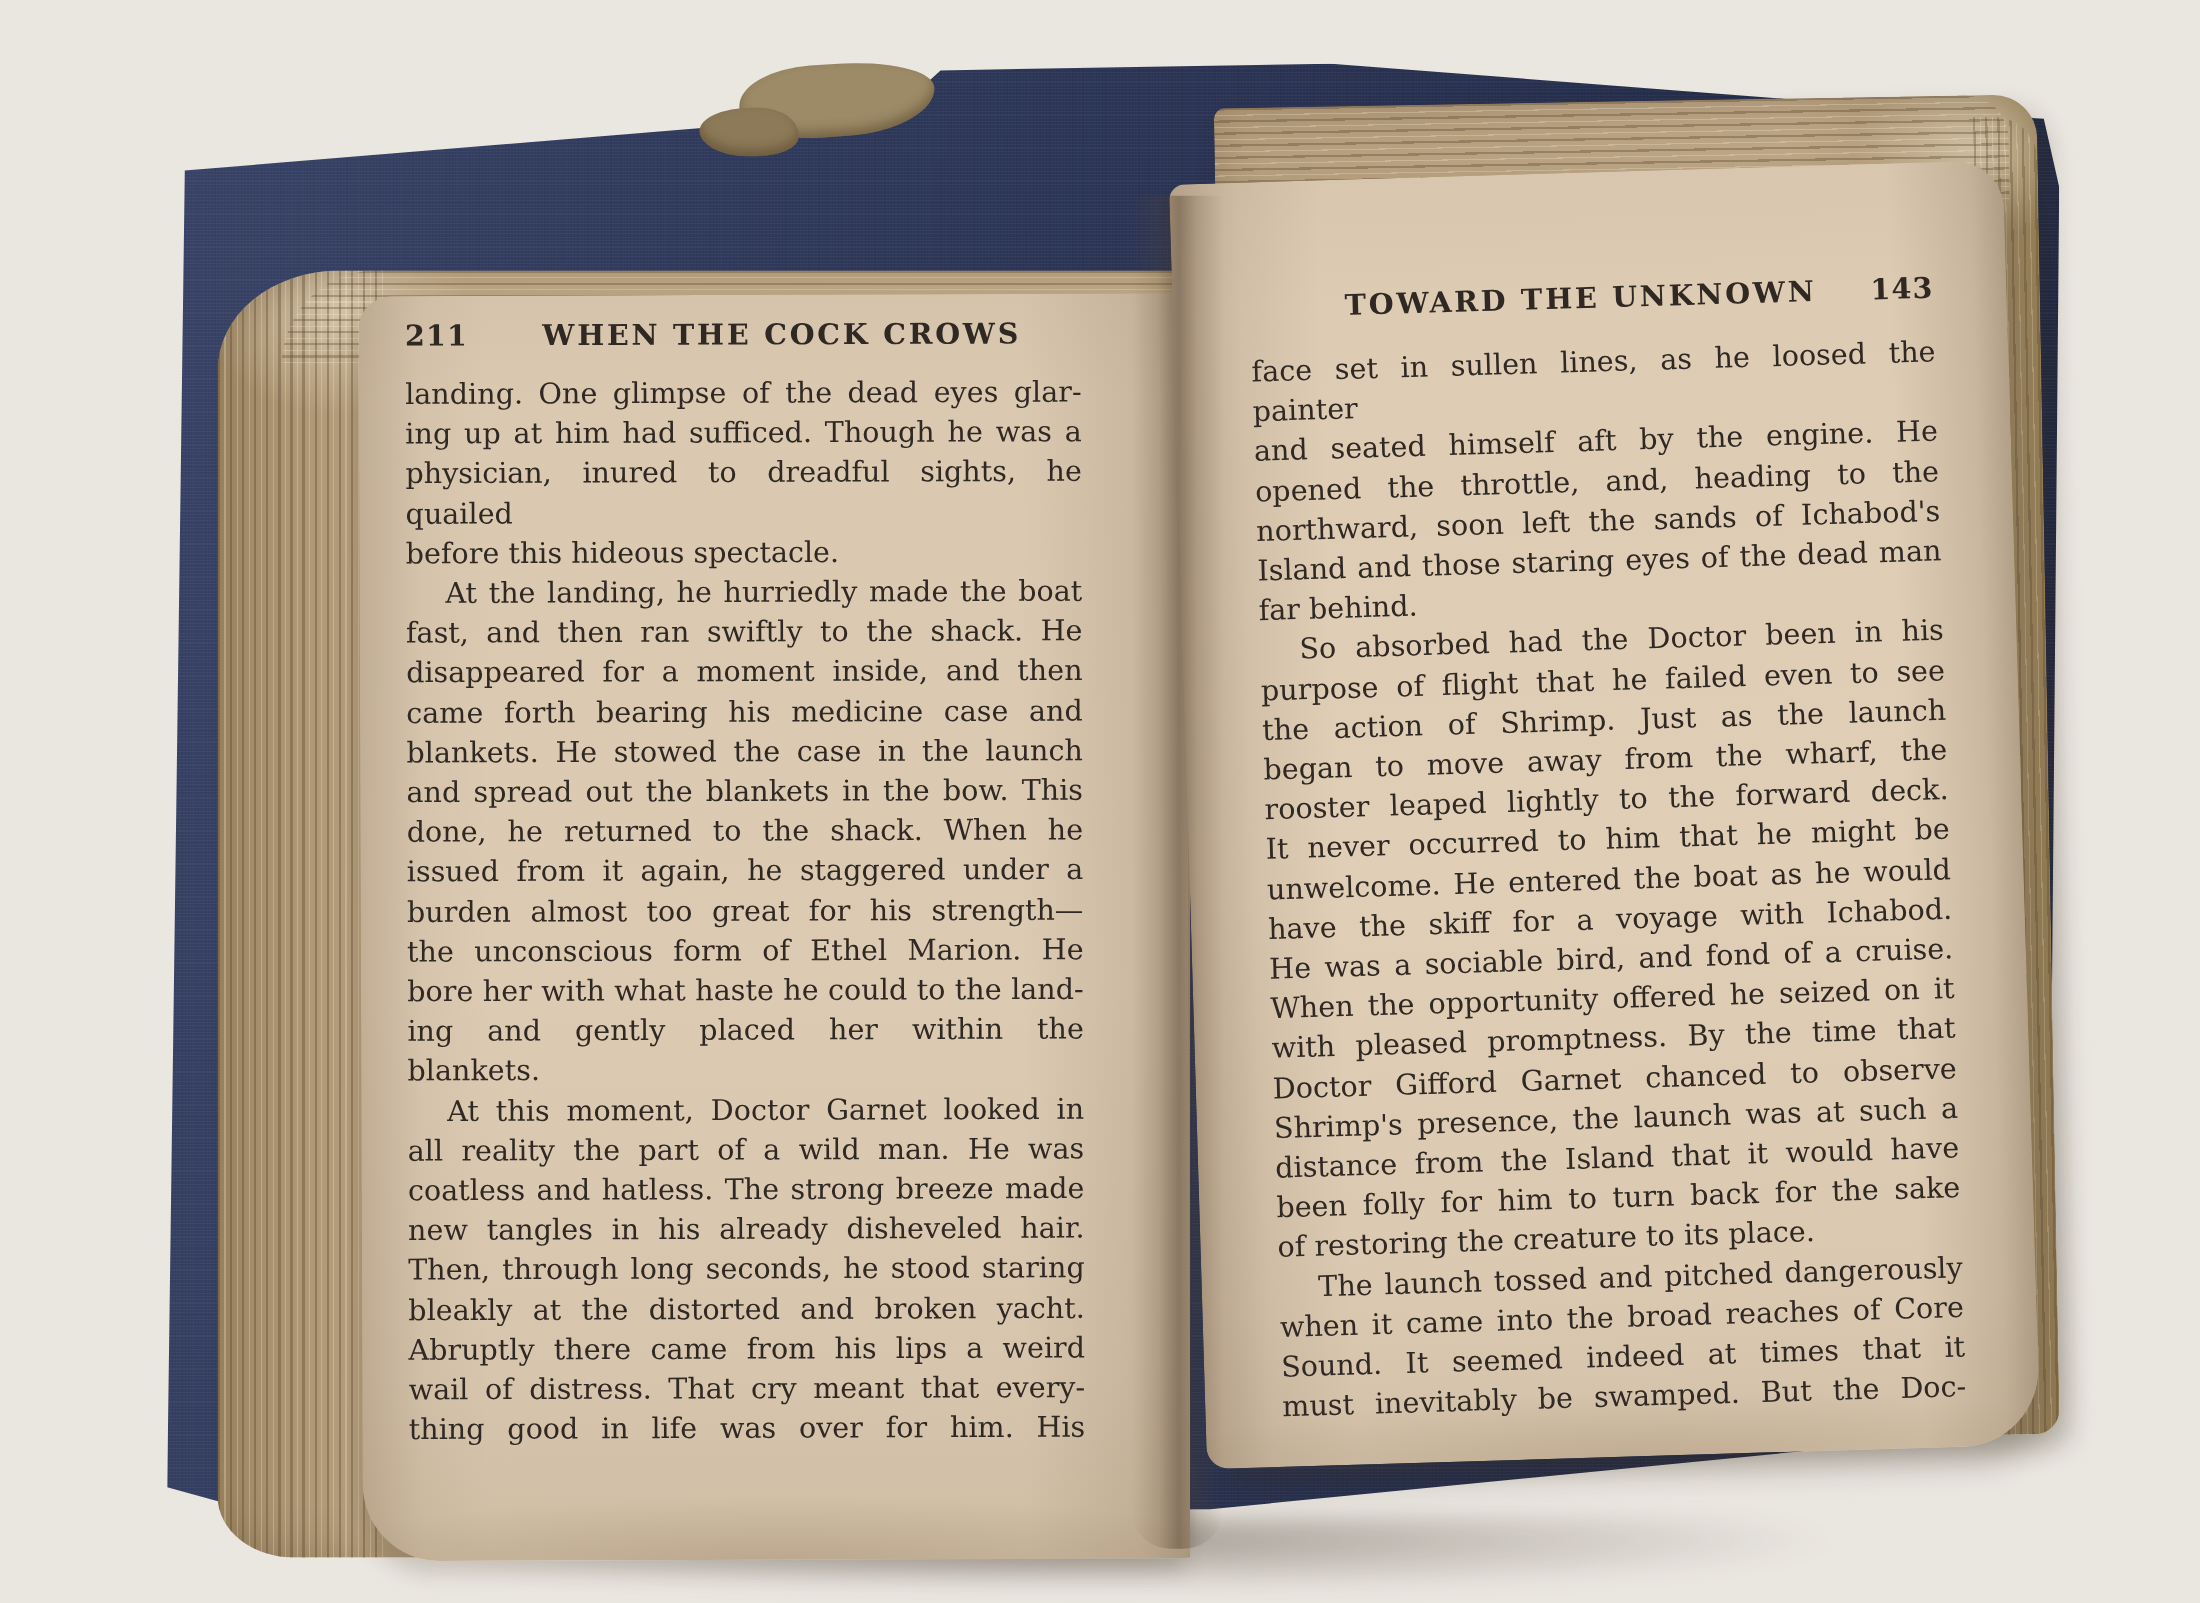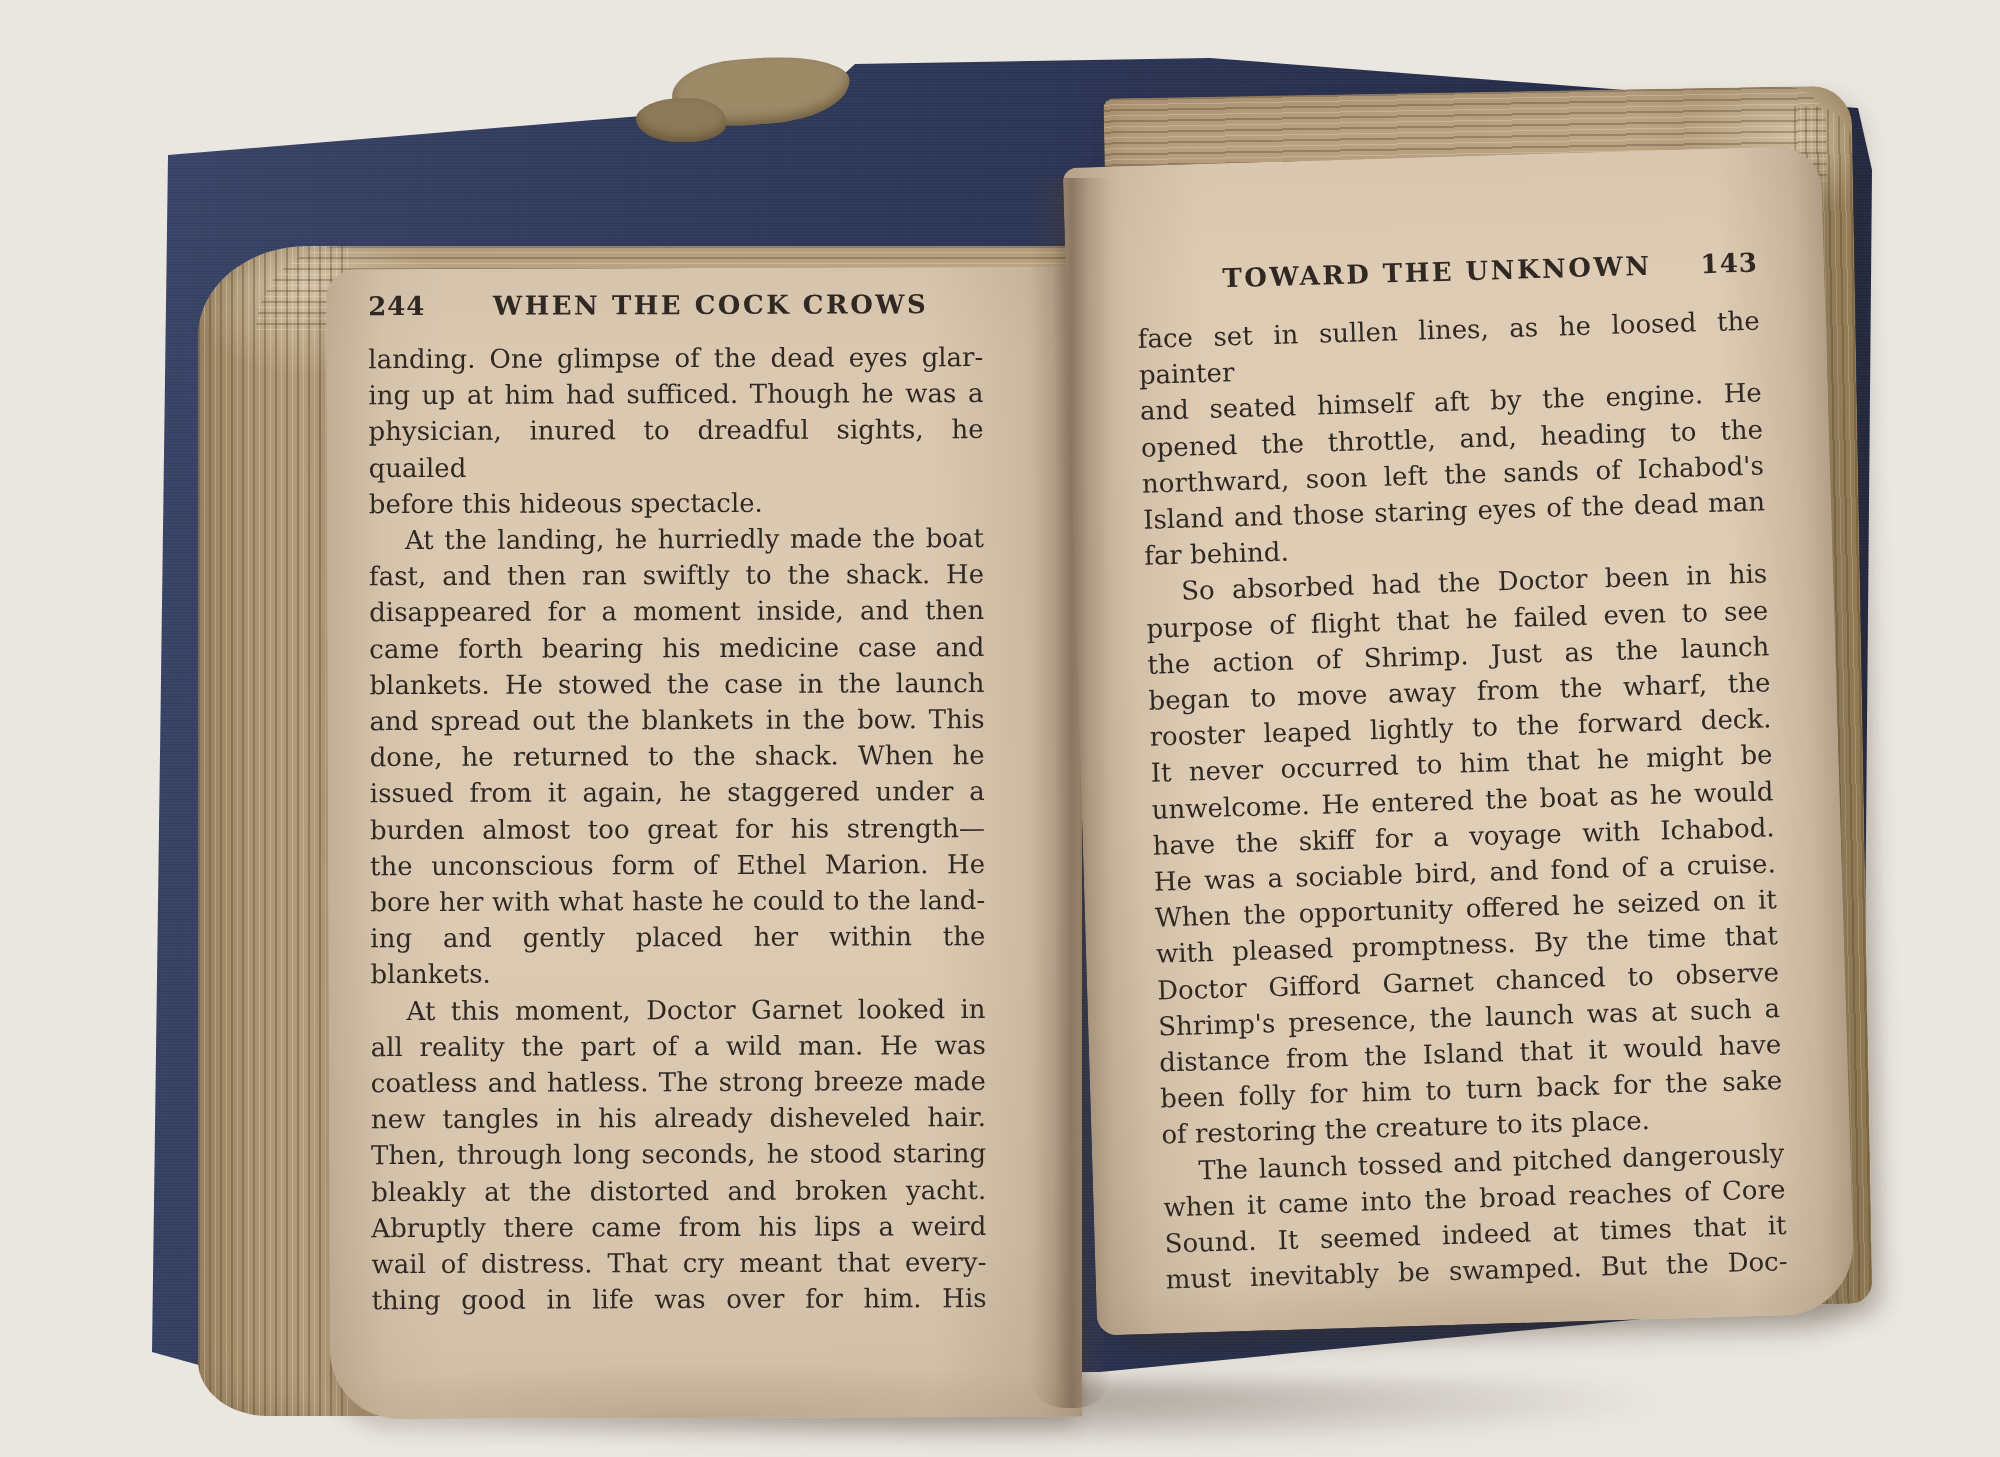--- a/index.html
+++ b/index.html
@@ -109,21 +109,21 @@
 <div class="stage">
   <div class="floor-shadow"></div>
   <div class="cover"></div>
   <div class="spine-wear w1"></div>
   <div class="spine-wear w2"></div>
   <div class="stack stack-left"></div>
   <div class="stack stack-right"></div>
 
   <div class="page page-left">
     <div class="running-head">
-      <span class="pnum">244</span>
+      <span class="pnum">211</span>
       <span class="rtitle">WHEN THE COCK CROWS</span>
     </div>
     <div class="body-text">
         <div class="line">landing.  One glimpse of the dead eyes glar-</div>
         <div class="line">ing up at him had sufficed.  Though he was a</div>
         <div class="line">physician, inured to dreadful sights, he quailed</div>
         <div class="line end">before this hideous spectacle.</div>
         <div class="line indent">At the landing, he hurriedly made the boat</div>
         <div class="line">fast, and then ran swiftly to the shack.  He</div>
         <div class="line">disappeared for a moment inside, and then</div>

